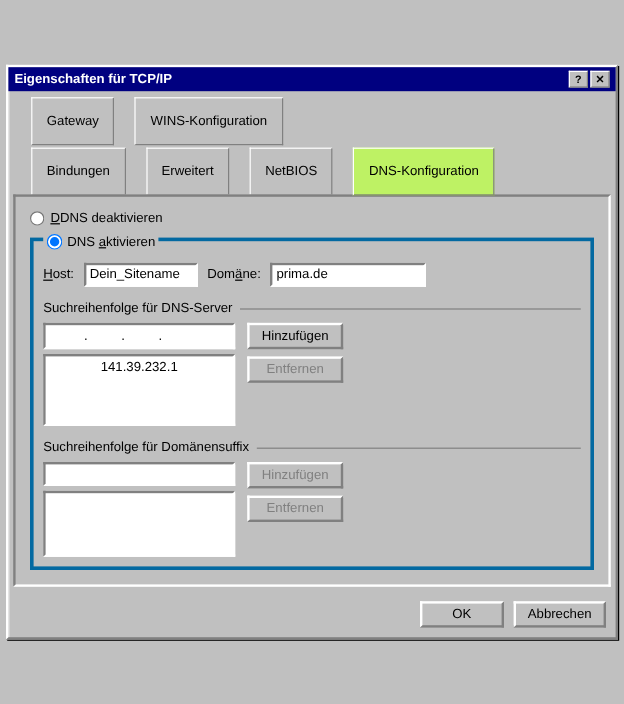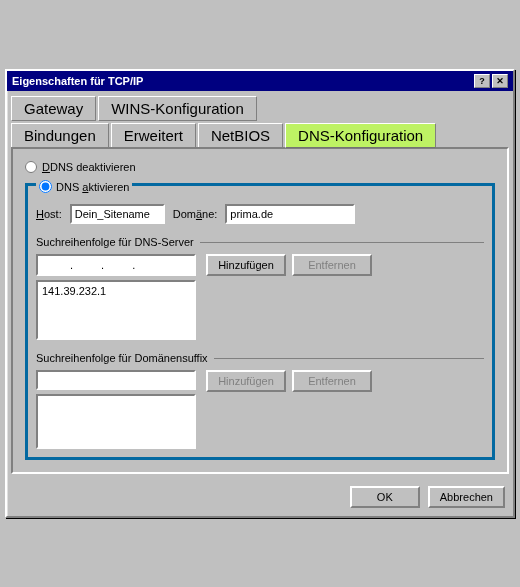--- a/index.html
+++ b/index.html
@@ -65,29 +65,30 @@
       padding-left: 4px;
     }
 
     .tabs-bottom {
       display: flex;
       margin-top: 2px;
       padding-left: 4px;
     }
 
     .tab {
-      padding: 3px 12px;
+      padding: 13px 12px;
       background: #c0c0c0;
       border: 1px solid;
       border-color: #ffffff #808080 #808080 #ffffff;
       cursor: pointer;
       margin-right: 2px;
-      font-size: 15px;
+      font-size: 11px;
       position: relative;
       top: 1px;
+      margin-left: 15px;
     }
 
     .tab.active {
       background: #bef264;
       border-bottom: 1px solid #737373;
       z-index: 2;
       font-weight: normal;
       top: 1px;
     }
 
@@ -181,20 +182,21 @@
       background: #ffffff;
       width: 160px;
       height: 60px;
       padding: 2px;
       font-size: 11px;
       overflow-y: auto;
     }
 
     .dns-list-item {
       padding: 1px 2px;
+      text-align: center;
     }
 
     .btn {
       background: #c0c0c0;
       border: 2px solid;
       border-color: #ffffff #808080 #808080 #ffffff;
       padding: 3px 10px;
       font-size: 11px;
       font-family: 'MS Sans Serif', Arial, sans-serif;
       cursor: pointer;
@@ -202,21 +204,21 @@
       text-align: center;
     }
 
     .btn:disabled, .btn.disabled {
       color: #808080;
       cursor: default;
     }
 
     .buttons-col {
       display: flex;
-      flex-direction: row;
+      flex-direction: column;
       gap: 6px;
       justify-content: flex-start;
     }
 
     .domain-suffix-section {
       margin-top: 4px;
     }
 
     .bottom-bar {
       display: flex;

